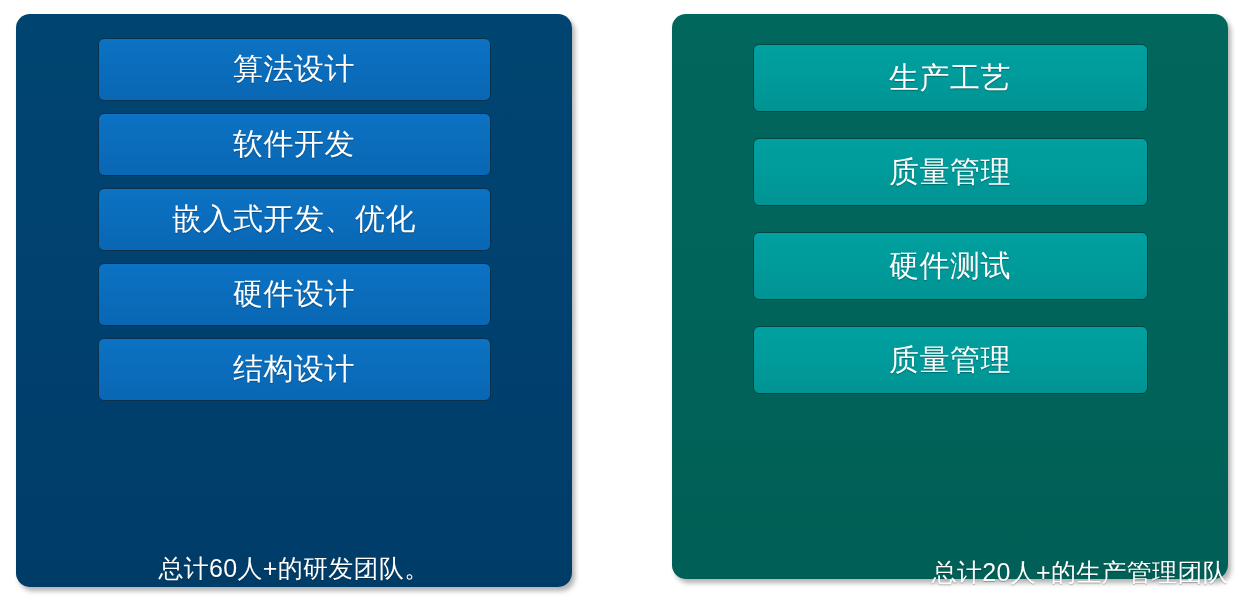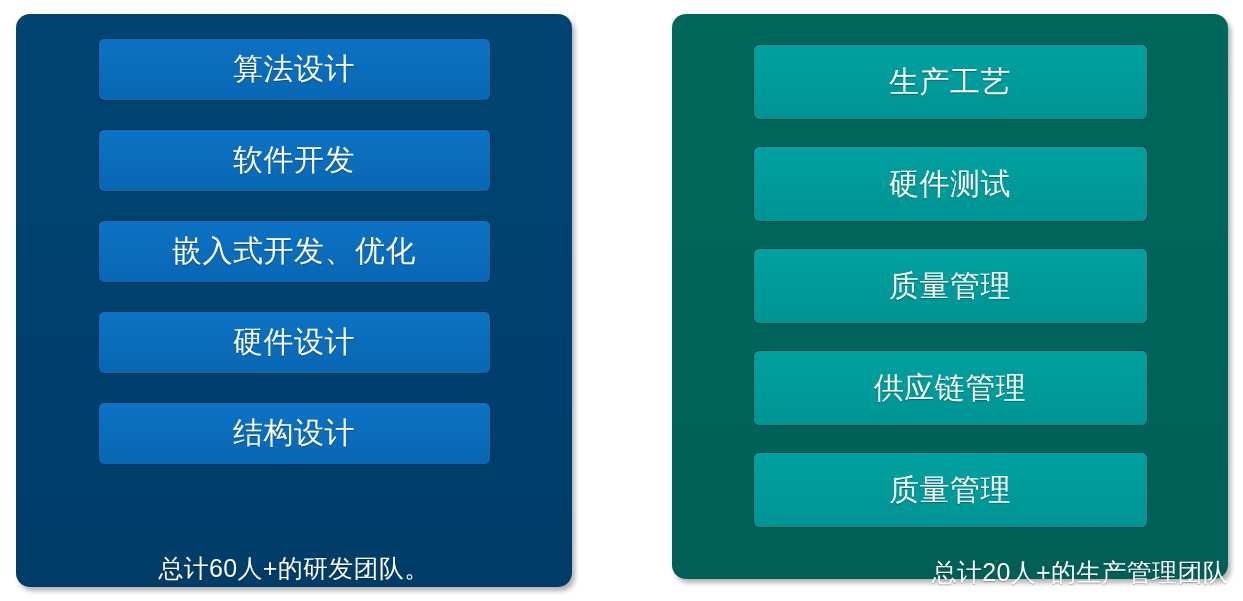--- a/index.html
+++ b/index.html
@@ -57,21 +57,21 @@
     position: absolute;
     left: 0;
     right: 0;
     display: flex;
     flex-direction: column;
     align-items: center;
   }
 
   .panel-rnd .card-list {
     top: 24px;
-    gap: 28px;
+    gap: 12px;
   }
 
   .panel-prod .card-list {
     top: 30px;
     gap: 26px;
   }
 
   .card {
     box-sizing: border-box;
     display: flex;
@@ -88,21 +88,21 @@
   .panel-rnd .card {
     width: 393px;
     height: 63px;
     font-size: 30px;
     background: linear-gradient(180deg, #0C72C3 0%, #0A6CBB 55%, #0967B4 100%);
     border: 1.5px solid #06314F;
   }
 
   .panel-prod .card {
     width: 395px;
-    height: 76px;
+    height: 68px;
     font-size: 30px;
     background: linear-gradient(180deg, #02A0A0 0%, #009A9A 55%, #009493 100%);
     border: 1.5px solid #014743;
   }
 
   
   .panel-footer {
     position: absolute;
     left: 0;
     right: 0;
@@ -152,27 +152,24 @@
     <div class="panel-footer">总计60人+的研发团队。</div>
   </div>
 
   <div class="panel panel-prod">
 
     <div class="card-list">
       <div class="card">
         <span>生产工艺</span>
       </div>
       <div class="card">
-        <span>硬件测试</span>
-      </div>
-      <div class="card">
         <span>质量管理</span>
       </div>
       <div class="card">
-        <span>供应链管理</span>
+        <span>硬件测试</span>
       </div>
       <div class="card">
         <span>质量管理</span>
       </div>
     </div>
 
     <div class="panel-footer">总计20人+的生产管理团队</div>
   </div>
 
 </div>

